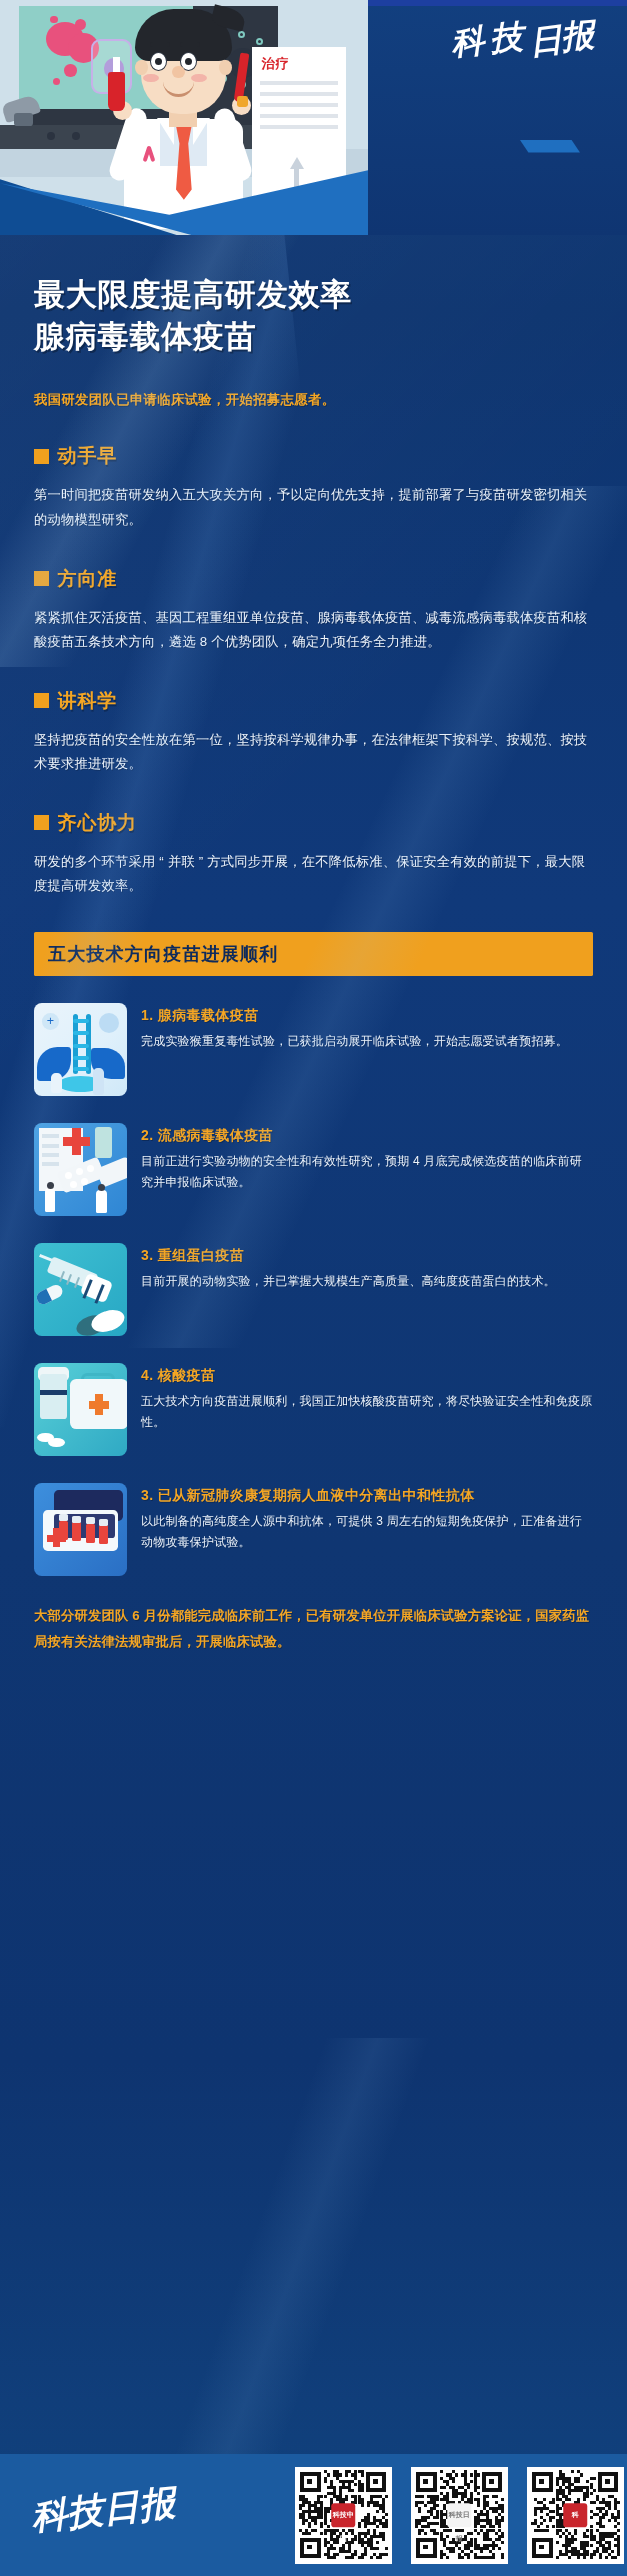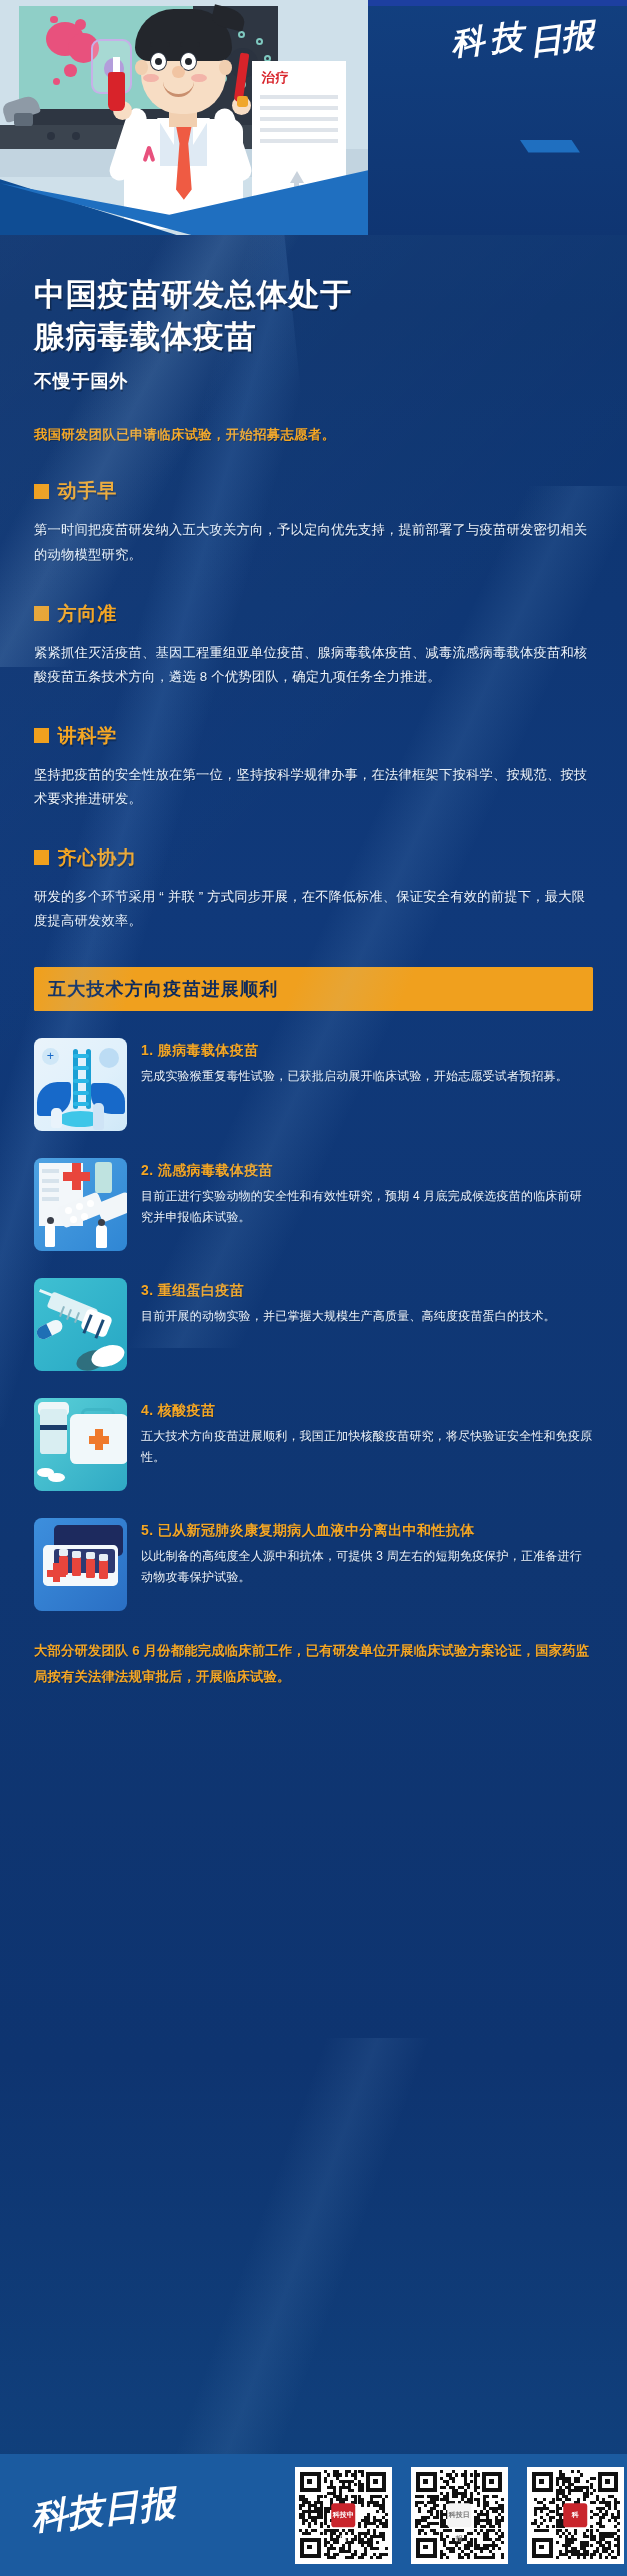--- a/index.html
+++ b/index.html
@@ -84,21 +84,21 @@
   .arm { position: absolute; width: 20.4px; height: 75px; background: #ffffff; border-radius: 11px; }
   .arm.l { left: 23.5px; top: 99px; transform: rotate(18deg); }
   .arm.r { left: 129px; top: 99px; transform: rotate(-18deg); }
   .hand { position: absolute; width: 19px; height: 19px; background: #f7ddc4; border-radius: 50%; }
   .hand.l { left: 19px; top: 93px; } .hand.r { left: 138px; top: 88px; }
   .flask { position: absolute; left: 14px; top: 49px; width: 17px; height: 55px; }
   .flask-neck { position: absolute; left: 4.7px; top: 0; width: 7.8px; height: 20.4px; background: #ffffff; }
   .flask-body { position: absolute; left: 0px; top: 15.7px; width: 17px; height: 39px; background: #d8232a; border-radius: 3.1px 3.1px 6.3px 6.3px; }
   .tube { position: absolute; left: 143px; top: 45px; width: 9.4px; height: 49px; background: #d8232a; border-radius: 2.4px 2.4px 4.7px 4.7px; transform: rotate(8deg); }
   .tube-cap { position: absolute; left: 143px; top: 88px; width: 11px; height: 11px; background: #f0a62c; border-radius: 2.4px; }
-  .paper { position: absolute; left: 252px; top: 61px; width: 94px; height: 157px; background: #ffffff; }
+  .paper { position: absolute; left: 252px; top: 47px; width: 94px; height: 157px; background: #ffffff; }
   .paper-title { position: absolute; left: 9.4px; top: 7.8px; font-size: 13.3px; color: #d8232a; font-weight: 700; letter-spacing: 0.8px; white-space: nowrap; }
   .paper-line { position: absolute; left: 7.8px; width: 78px; height: 3.9px; background: #dfe4ea; }
   .paper-arrow { position: absolute; left: 38px; top: 110px; width: 0; height: 0;
                  border-left: 7px solid transparent; border-right: 7px solid transparent; border-bottom: 12.5px solid #c9d2dc; }
   .paper-arrow-stem { position: absolute; left: 42px; top: 121px; width: 4.7px; height: 22px; background: #c9d2dc; }
   .bench { position: absolute; left: 0; top: 125px; width: 298px; height: 28px; background: #3b444f; }
   .bench-top { position: absolute; left: 0; top: 149px; width: 368px; height: 28px; background: #c2d4e0; }
   .micro { position: absolute; left: 0px; top: 99px; width: 47px; height: 47px; }
   .micro-a { position: absolute; left: 3.1px; top: 0px; width: 36px; height: 19px; background: #8e9aa6; border-radius: 7.8px 11px 3.1px 3.1px; transform: rotate(-18deg); }
   .micro-b { position: absolute; left: 14px; top: 14px; width: 19px; height: 12.5px; background: #5f6b78; border-radius: 3.1px; }
@@ -351,24 +351,23 @@
         <div class="tube-cap"></div>
       </div>
 
       <div class="hero-fold2"></div>
       <div class="hero-fold"></div>
     </div>
   </div>
 
   <div class="title-wrap">
     <div class="main-title">
-      <div>中国疫苗研发总体处于</div>
+      <div>最大限度提高研发效率</div>
       <div>腺病毒载体疫苗</div>
     </div>
-    <div class="sub-title">不慢于国外</div>
   </div>
 
   <div class="lead-line">我国研发团队已申请临床试验，开始招募志愿者。</div>
 
   <div class="sections">
 
     <div class="sec">
       <div class="sec-head">
         <span class="sq"></span>
         <span class="sec-title">动手早</span>
@@ -509,21 +508,21 @@
         <div class="vial-rc" style="left:25px; top:31px;"></div>
         <div class="vial-r" style="left:38px; top:39px;"></div>
         <div class="vial-rc" style="left:38px; top:33px;"></div>
         <div class="vial-r" style="left:52px; top:41px;"></div>
         <div class="vial-rc" style="left:52px; top:34px;"></div>
         <div class="vial-r" style="left:65px; top:42px;"></div>
         <div class="vial-rc" style="left:65px; top:36px;"></div>
         <div class="blood-cross"></div>
       </div>
       <div class="vtext">
-        <div class="vtitle">5. 已从新冠肺炎康复期病人血液中分离出中和性抗体</div>
+        <div class="vtitle">3. 已从新冠肺炎康复期病人血液中分离出中和性抗体</div>
         <div class="vdesc">以此制备的高纯度全人源中和抗体，可提供 3 周左右的短期免疫保护，正准备进行动物攻毒保护试验。</div>
       </div>
     </div>
   </div>
 
   <div class="closing">大部分研发团队 6 月份都能完成临床前工作，已有研发单位开展临床试验方案论证，国家药监局按有关法律法规审批后，开展临床试验。</div>
 
   <div class="footer">
     <div class="footer-logo">
       <span class="ch" style="left:0px;   top:11px; transform:rotate(-6deg);">科技日报</span>

